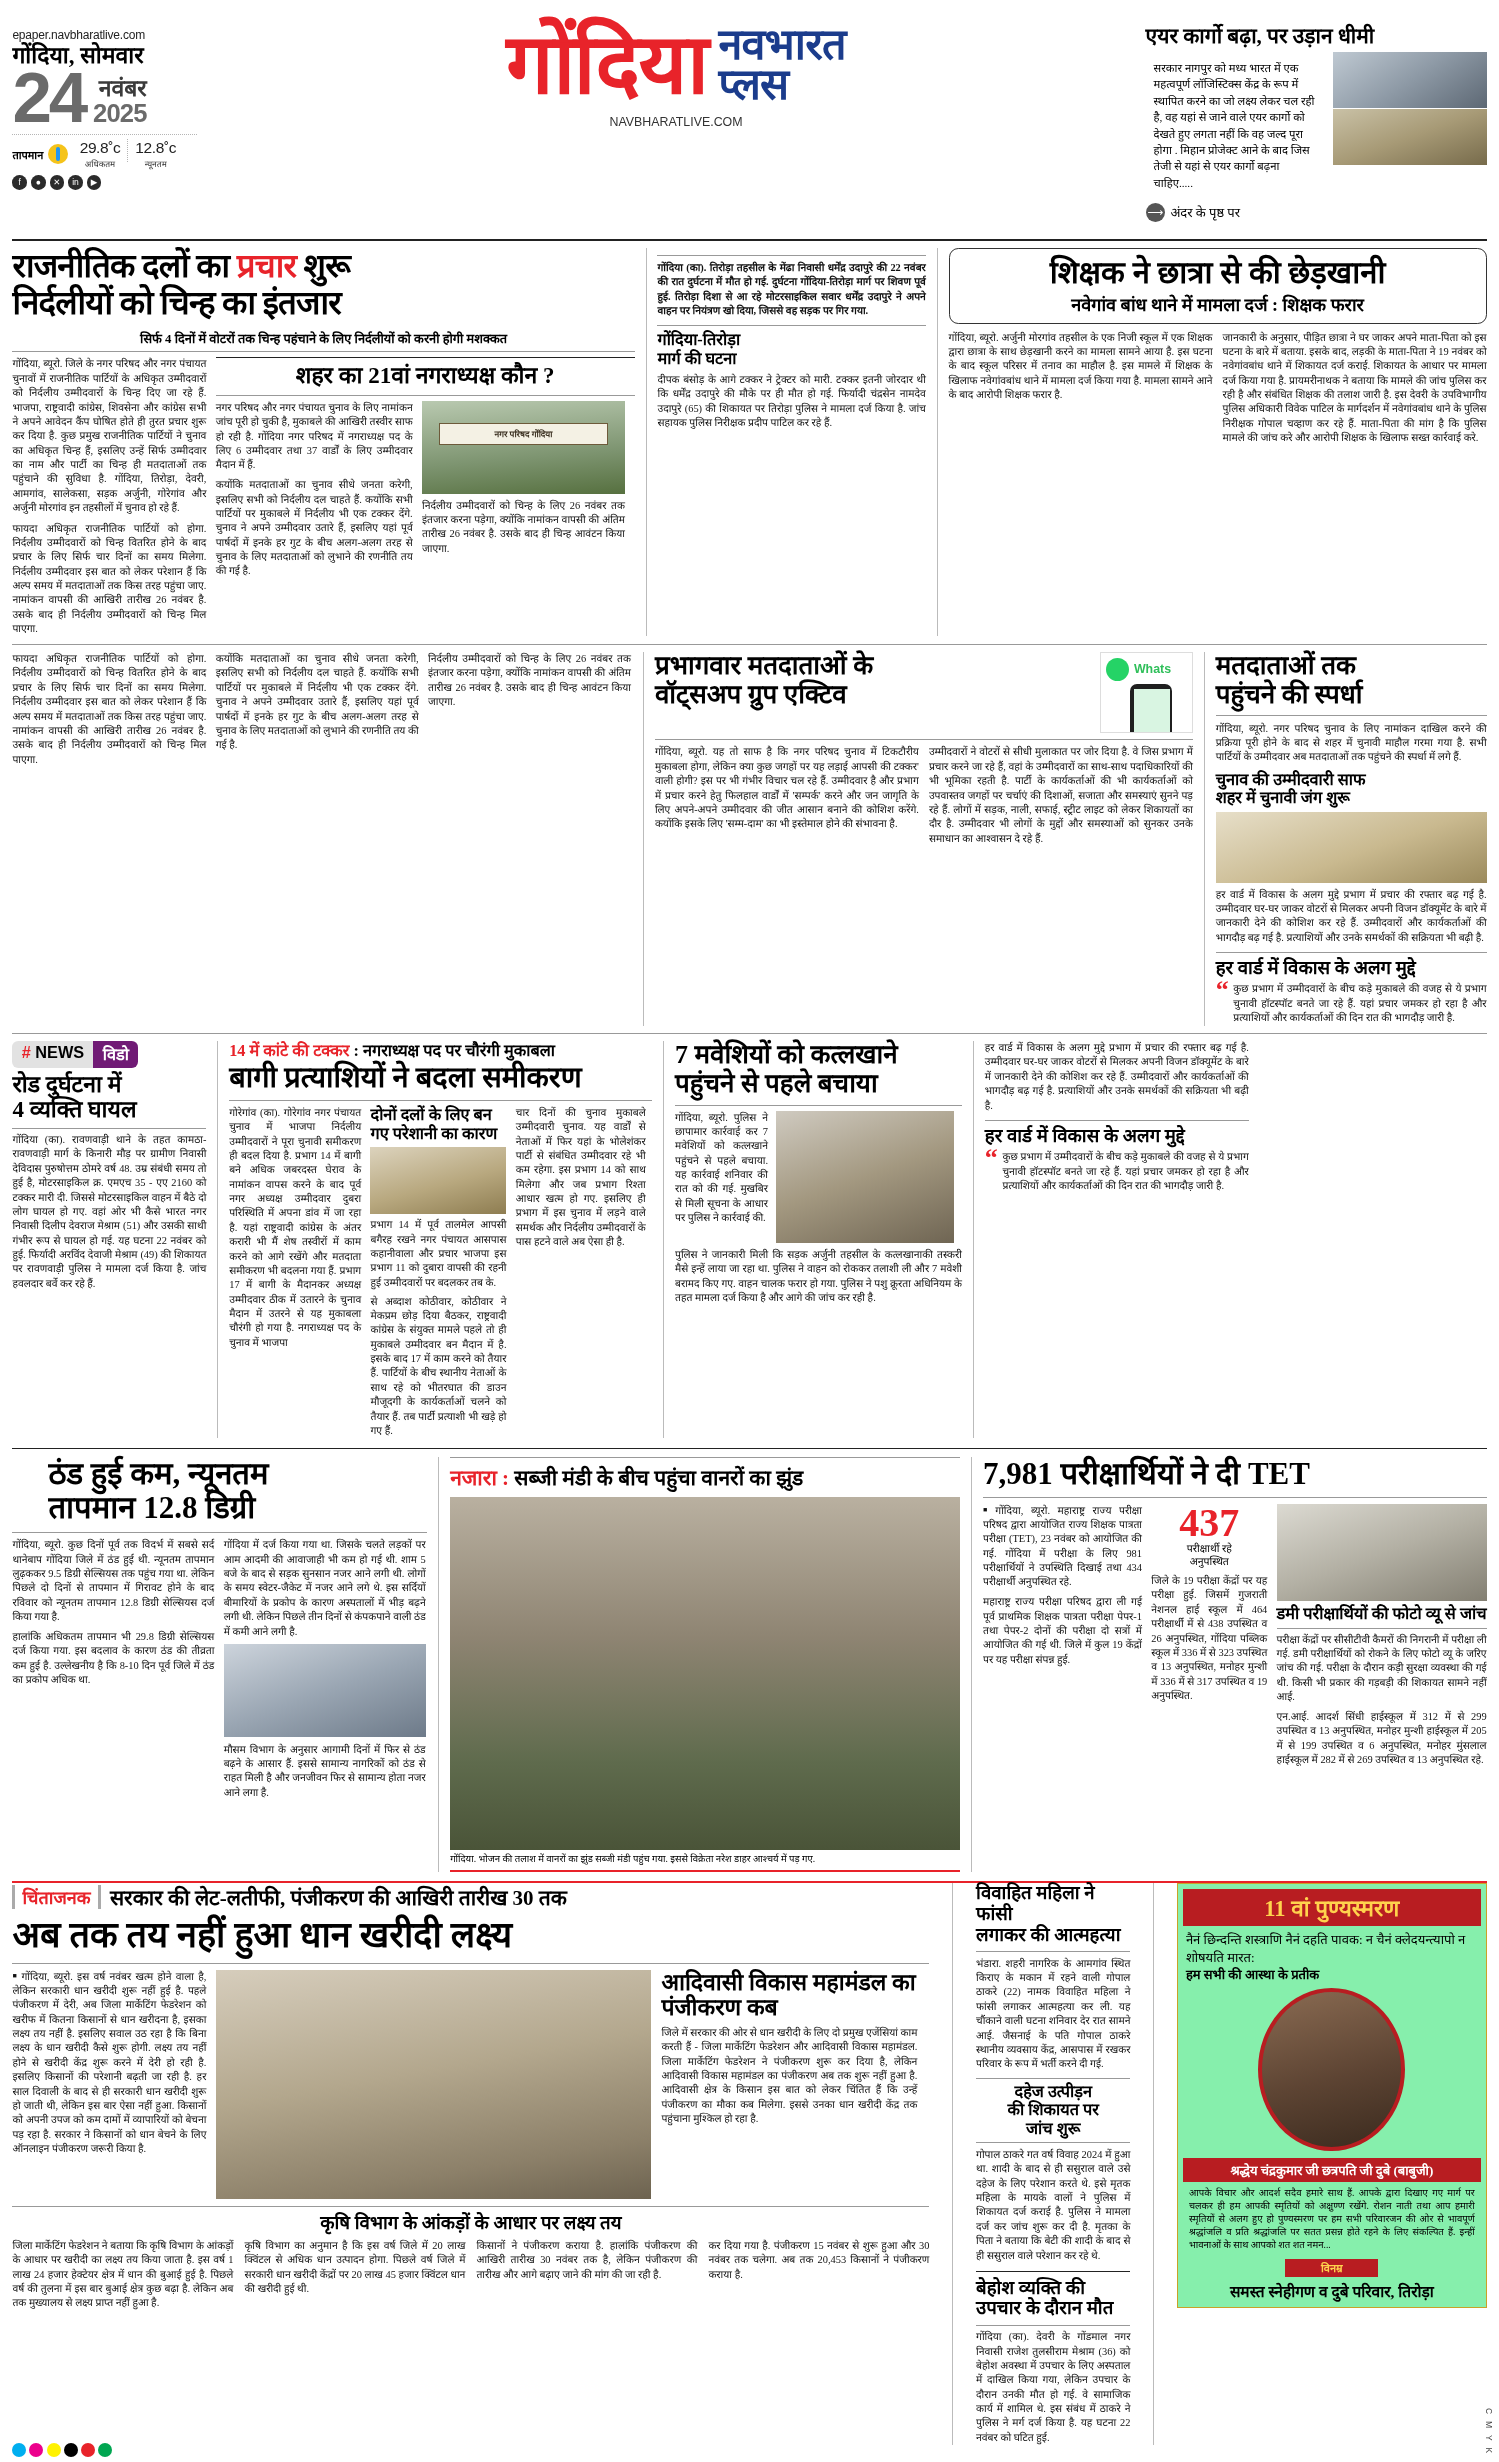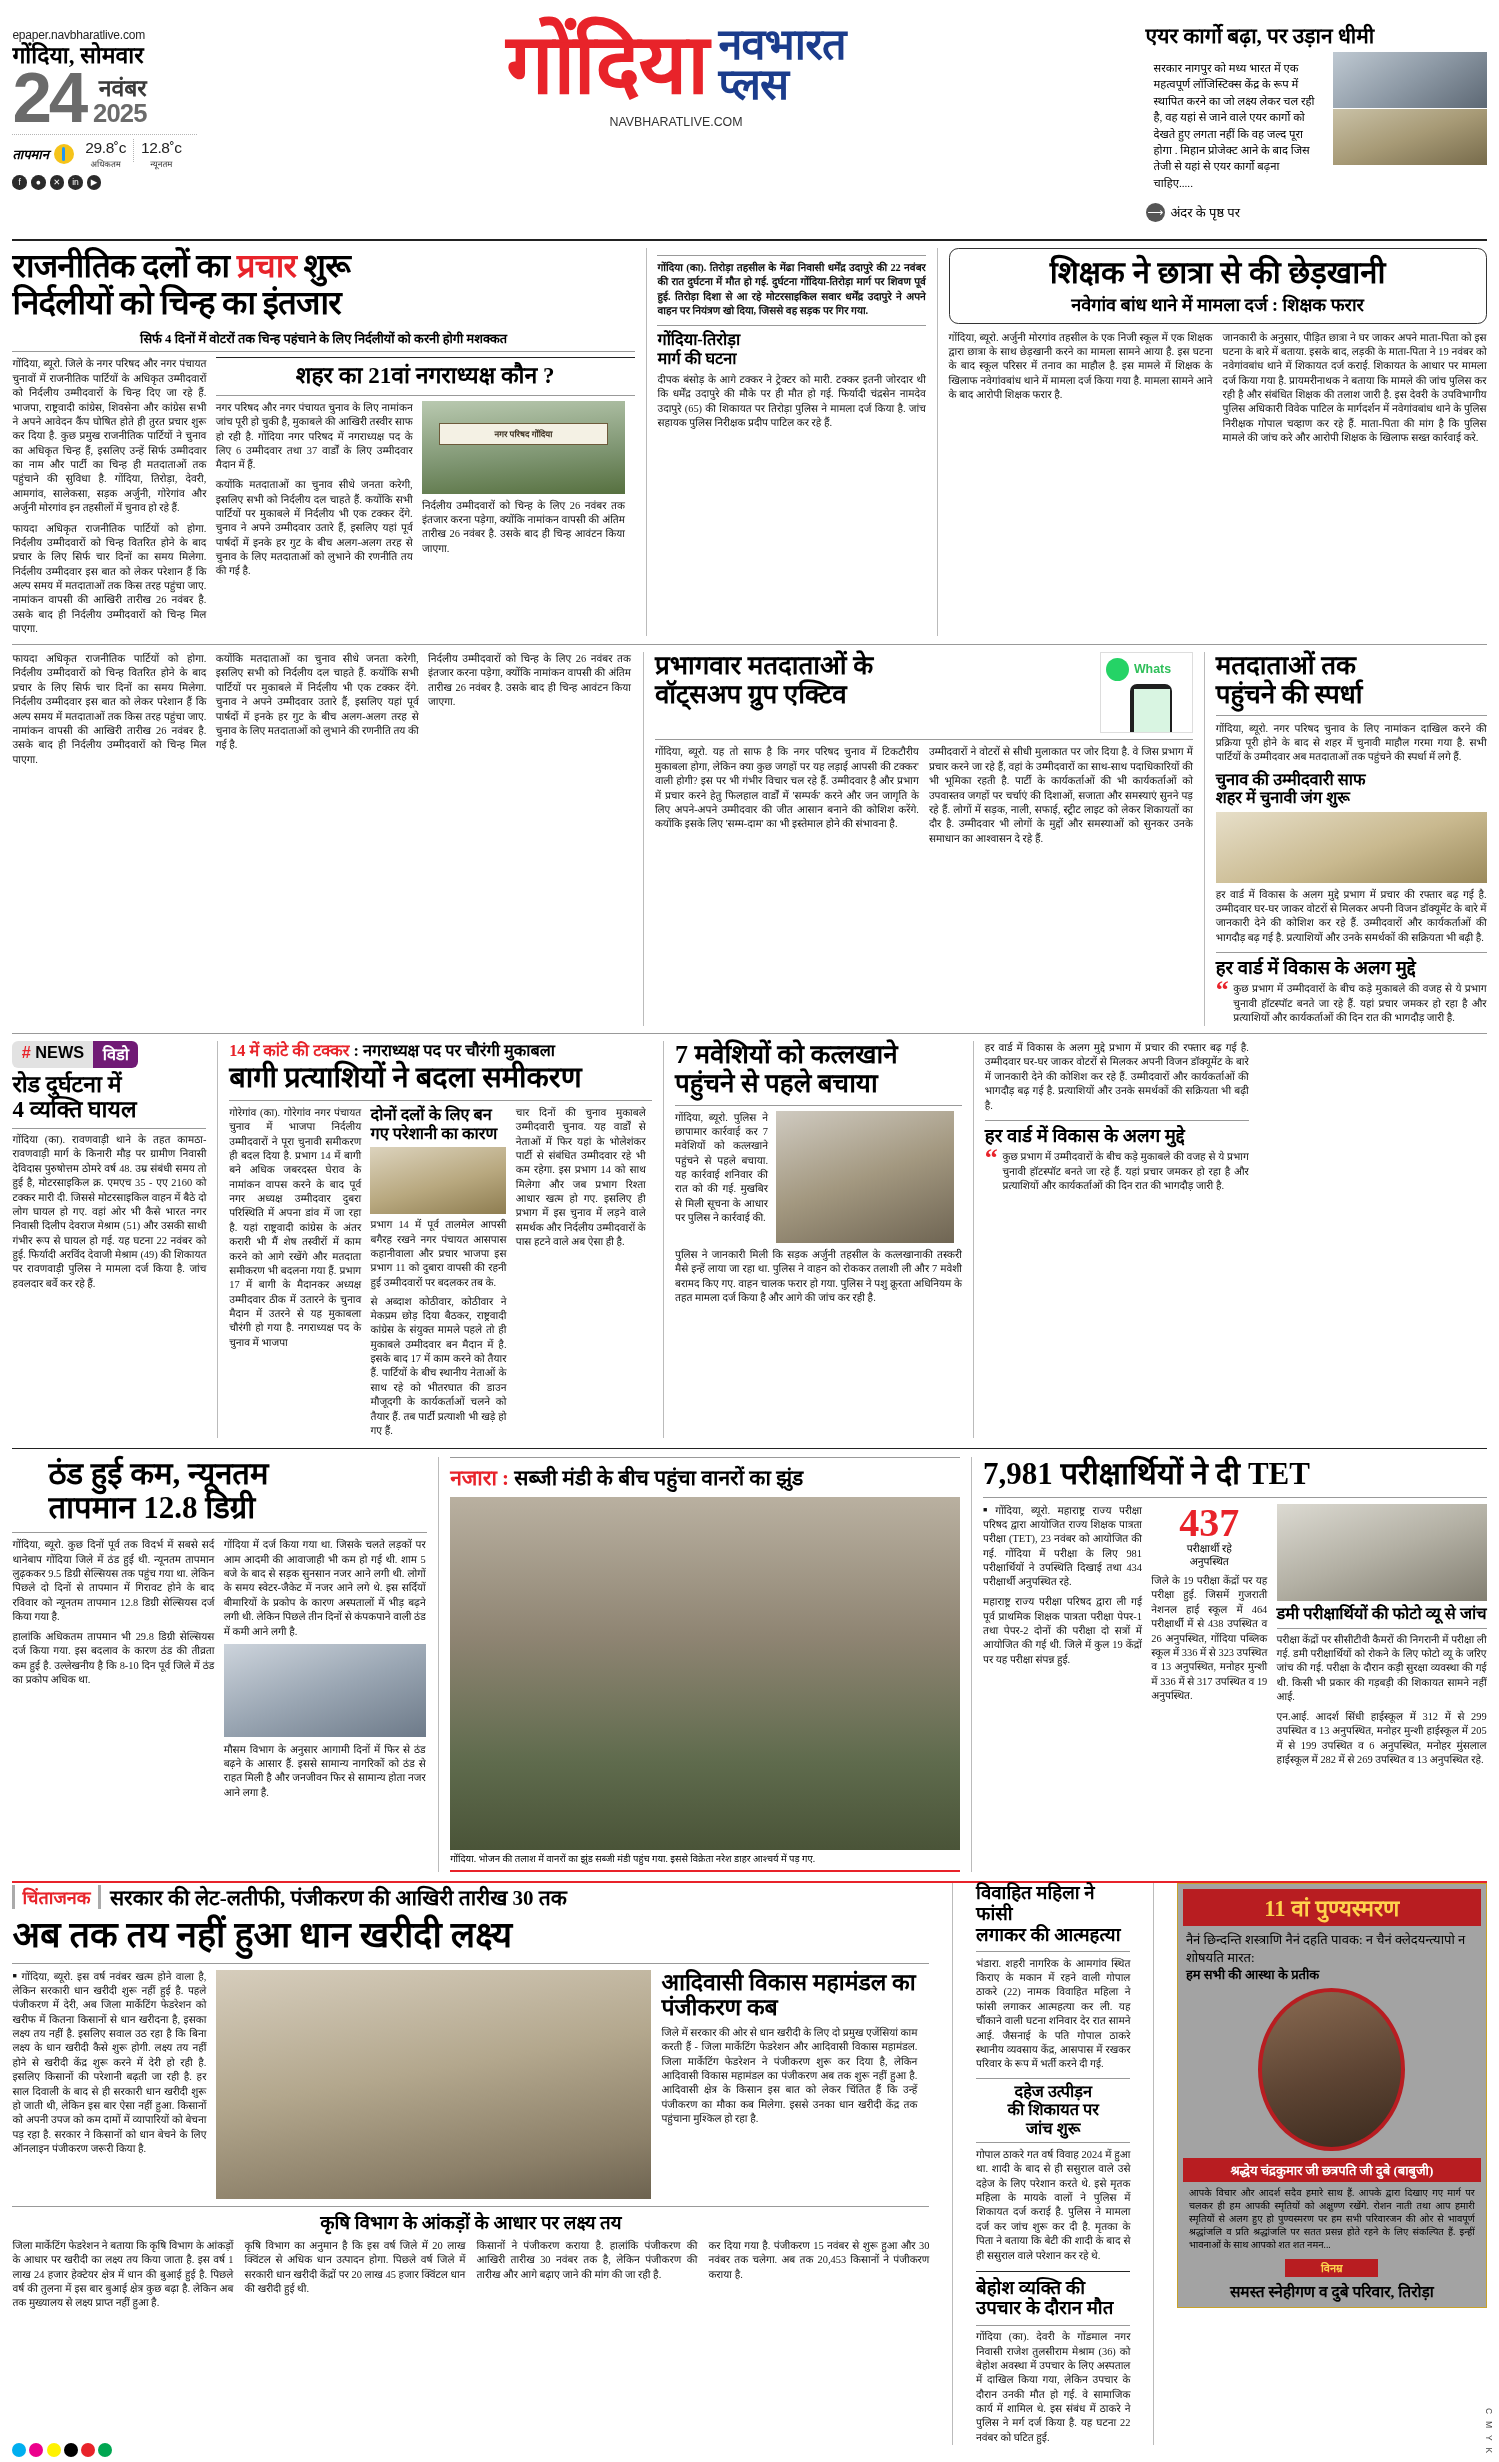--- a/index.html
+++ b/index.html
@@ -29,21 +29,21 @@
   .mast-left { width:194px; padding-top:17px; }
   .mast-left .url { font-family:"Liberation Sans", sans-serif; font-size:12px; color:#222; letter-spacing:-0.2px;}
   .mast-left .city { font-size:23px; font-weight:bold; margin-top:1.6px; line-height:1; }
   .datewrap { display:flex; align-items:flex-start; margin-top:3.1px;text-align:right; }
   .dnum { font-family:"Liberation Sans", sans-serif; font-weight:bold; font-size:71px; color:#6b6b6b; line-height:.78; letter-spacing:-3.1px; }
   .dmon { margin-left:7.8px; padding-top:7.8px; }
   .dmon .m { font-size:23px; font-weight:bold; color:#3b3b3b; line-height:1; }
   .dmon .y { font-family:"Liberation Sans", sans-serif; font-size:25.6px; font-weight:bold; color:#6b6b6b; line-height:1.05; letter-spacing:-0.8px; }
   .dotline { border-top:1.6px dotted #b5b5b5; margin:6.2px 0 4.7px 0; width:185px; }
   .temprow { display:flex; align-items:center; font-size:11px; }
-  .temprow .lbl { font-size:13px; font-weight:bold;font-style:italic; }
+  .temprow .lbl { font-size:11px; font-weight:bold; }
   .thermo { width:20px; height:20px; border-radius:50%; background:#f5c31a; margin:0 4.7px; position:relative; }
   .thermo::after { content:""; position:absolute; left:8.5px; top:3.1px; width:3.1px; height:14px; border-radius:2.3px; background:#2196f3; }
   .tvals { display:flex; align-items:flex-start; }
   .tv { text-align:center; padding:0 7px; }
   .tv .v { font-family:"Liberation Sans", sans-serif; font-size:15.5px; color:#222; letter-spacing:-0.4px;}
   .tv .c { font-size:8.5px; color:#333; }
   .tdiv { border-left:1.6px dotted #b5b5b5; height:23px; }
   .socials { display:flex; gap:3.9px; margin-top:6.2px; }
   .socials span { width:14.7px; height:14.7px; border-radius:50%; background:#2b2b2b; color:#fff;
     font-family:"Liberation Sans", sans-serif; font-size:8.5px; line-height:14.7px; text-align:center; }
@@ -84,21 +84,21 @@
   .newsbadge .b { background:#701a75; color:#fff; padding:2.3px 9.3px; font-weight:bold; font-size:16.3px;
     font-family:"Liberation Serif", serif; }
   .tag-out { color:#e8232a; font-weight:bold; font-size:18px; border-left:3.1px solid #aaa; border-right:3.1px solid #aaa; padding:0 7px; }
   .photo-cap { font-size:9.6px; margin-top:2.3px; }
   .pg2 { background:linear-gradient(160deg,#c9c1a6,#a79a76 50%,#776b4b); }
   .pg5 { background:linear-gradient(145deg,#bfc9d2,#8e9aa6 50%,#5d6874); }
 
   .bignum { font-family:"Liberation Serif", serif; font-size:40px; font-weight:bold; color:#e8232a; line-height:.95; text-align:center; }
   .bignum-cap { font-size:10.5px; text-align:center; line-height:1.25; }
 
-  .ad-card { border:1.6px solid #c9a227; background:#a3a3a3; padding:4.7px; }
+  .ad-card { border:1.6px solid #c9a227; background:#86efac; padding:4.7px; }
   .ad-top { background:#b81d21; color:#ffd34d; text-align:center; font-size:22.5px; font-weight:bold; padding:3.1px 0; }
   .ad-shlok { font-size:13px; text-align:left; line-height:1.35; padding:4.7px 3.1px 1.6px; }
   .ad-name { background:#b81d21; color:#fff; text-align:center; font-weight:bold; font-size:13px; padding:3.1px; }
   .ad-vinamra { background:#b81d21; color:#ffd34d; text-align:center; font-weight:bold; font-size:11px; padding:1.6px 0; width:93px; margin:3.9px auto 0; }
   .ad-foot { text-align:center; font-weight:bold; font-size:15.5px; padding:3.1px 0 0; }
 
   .cmyk { position:absolute; right:4.7px; bottom:6.2px; writing-mode:vertical-rl; font-family:"Liberation Sans", sans-serif;
      font-size:8.5px; letter-spacing:2.3px; color:#444; }
   .colorbar { position:absolute; left:12.4px; bottom:4.7px; display:flex; gap:3.1px; }
   .colorbar i { width:14px; height:14px; border-radius:50%; display:block; }

